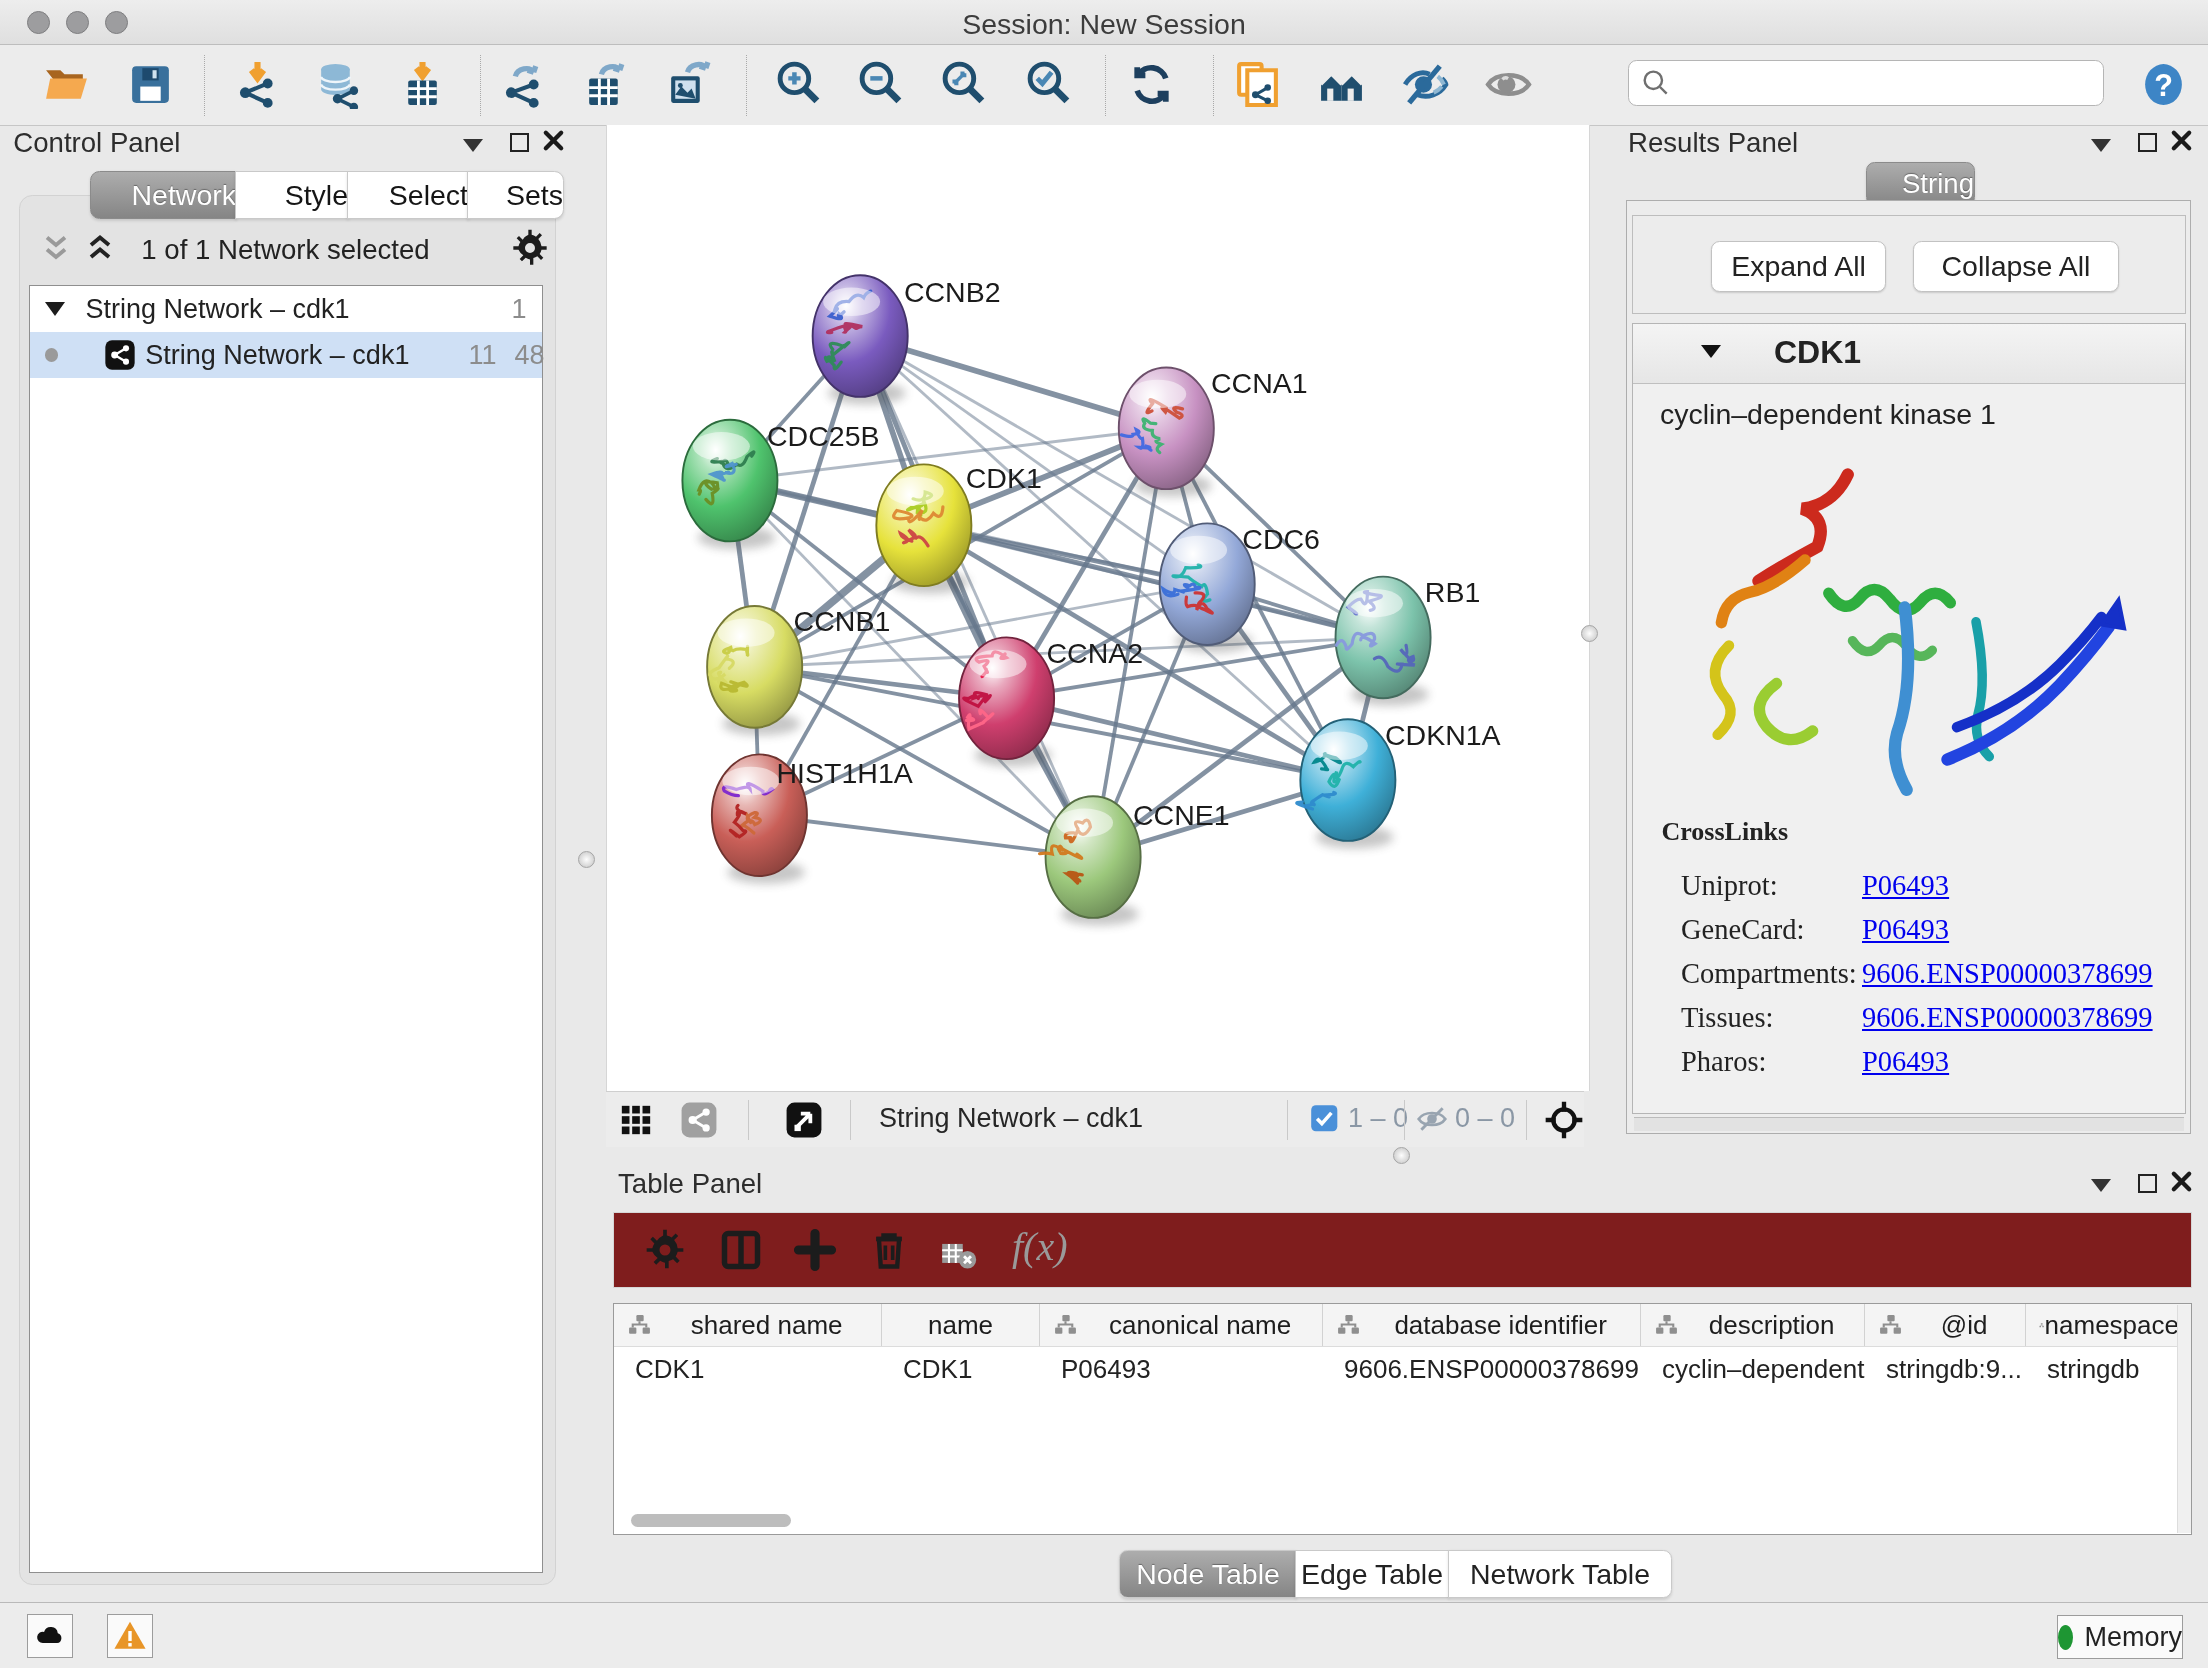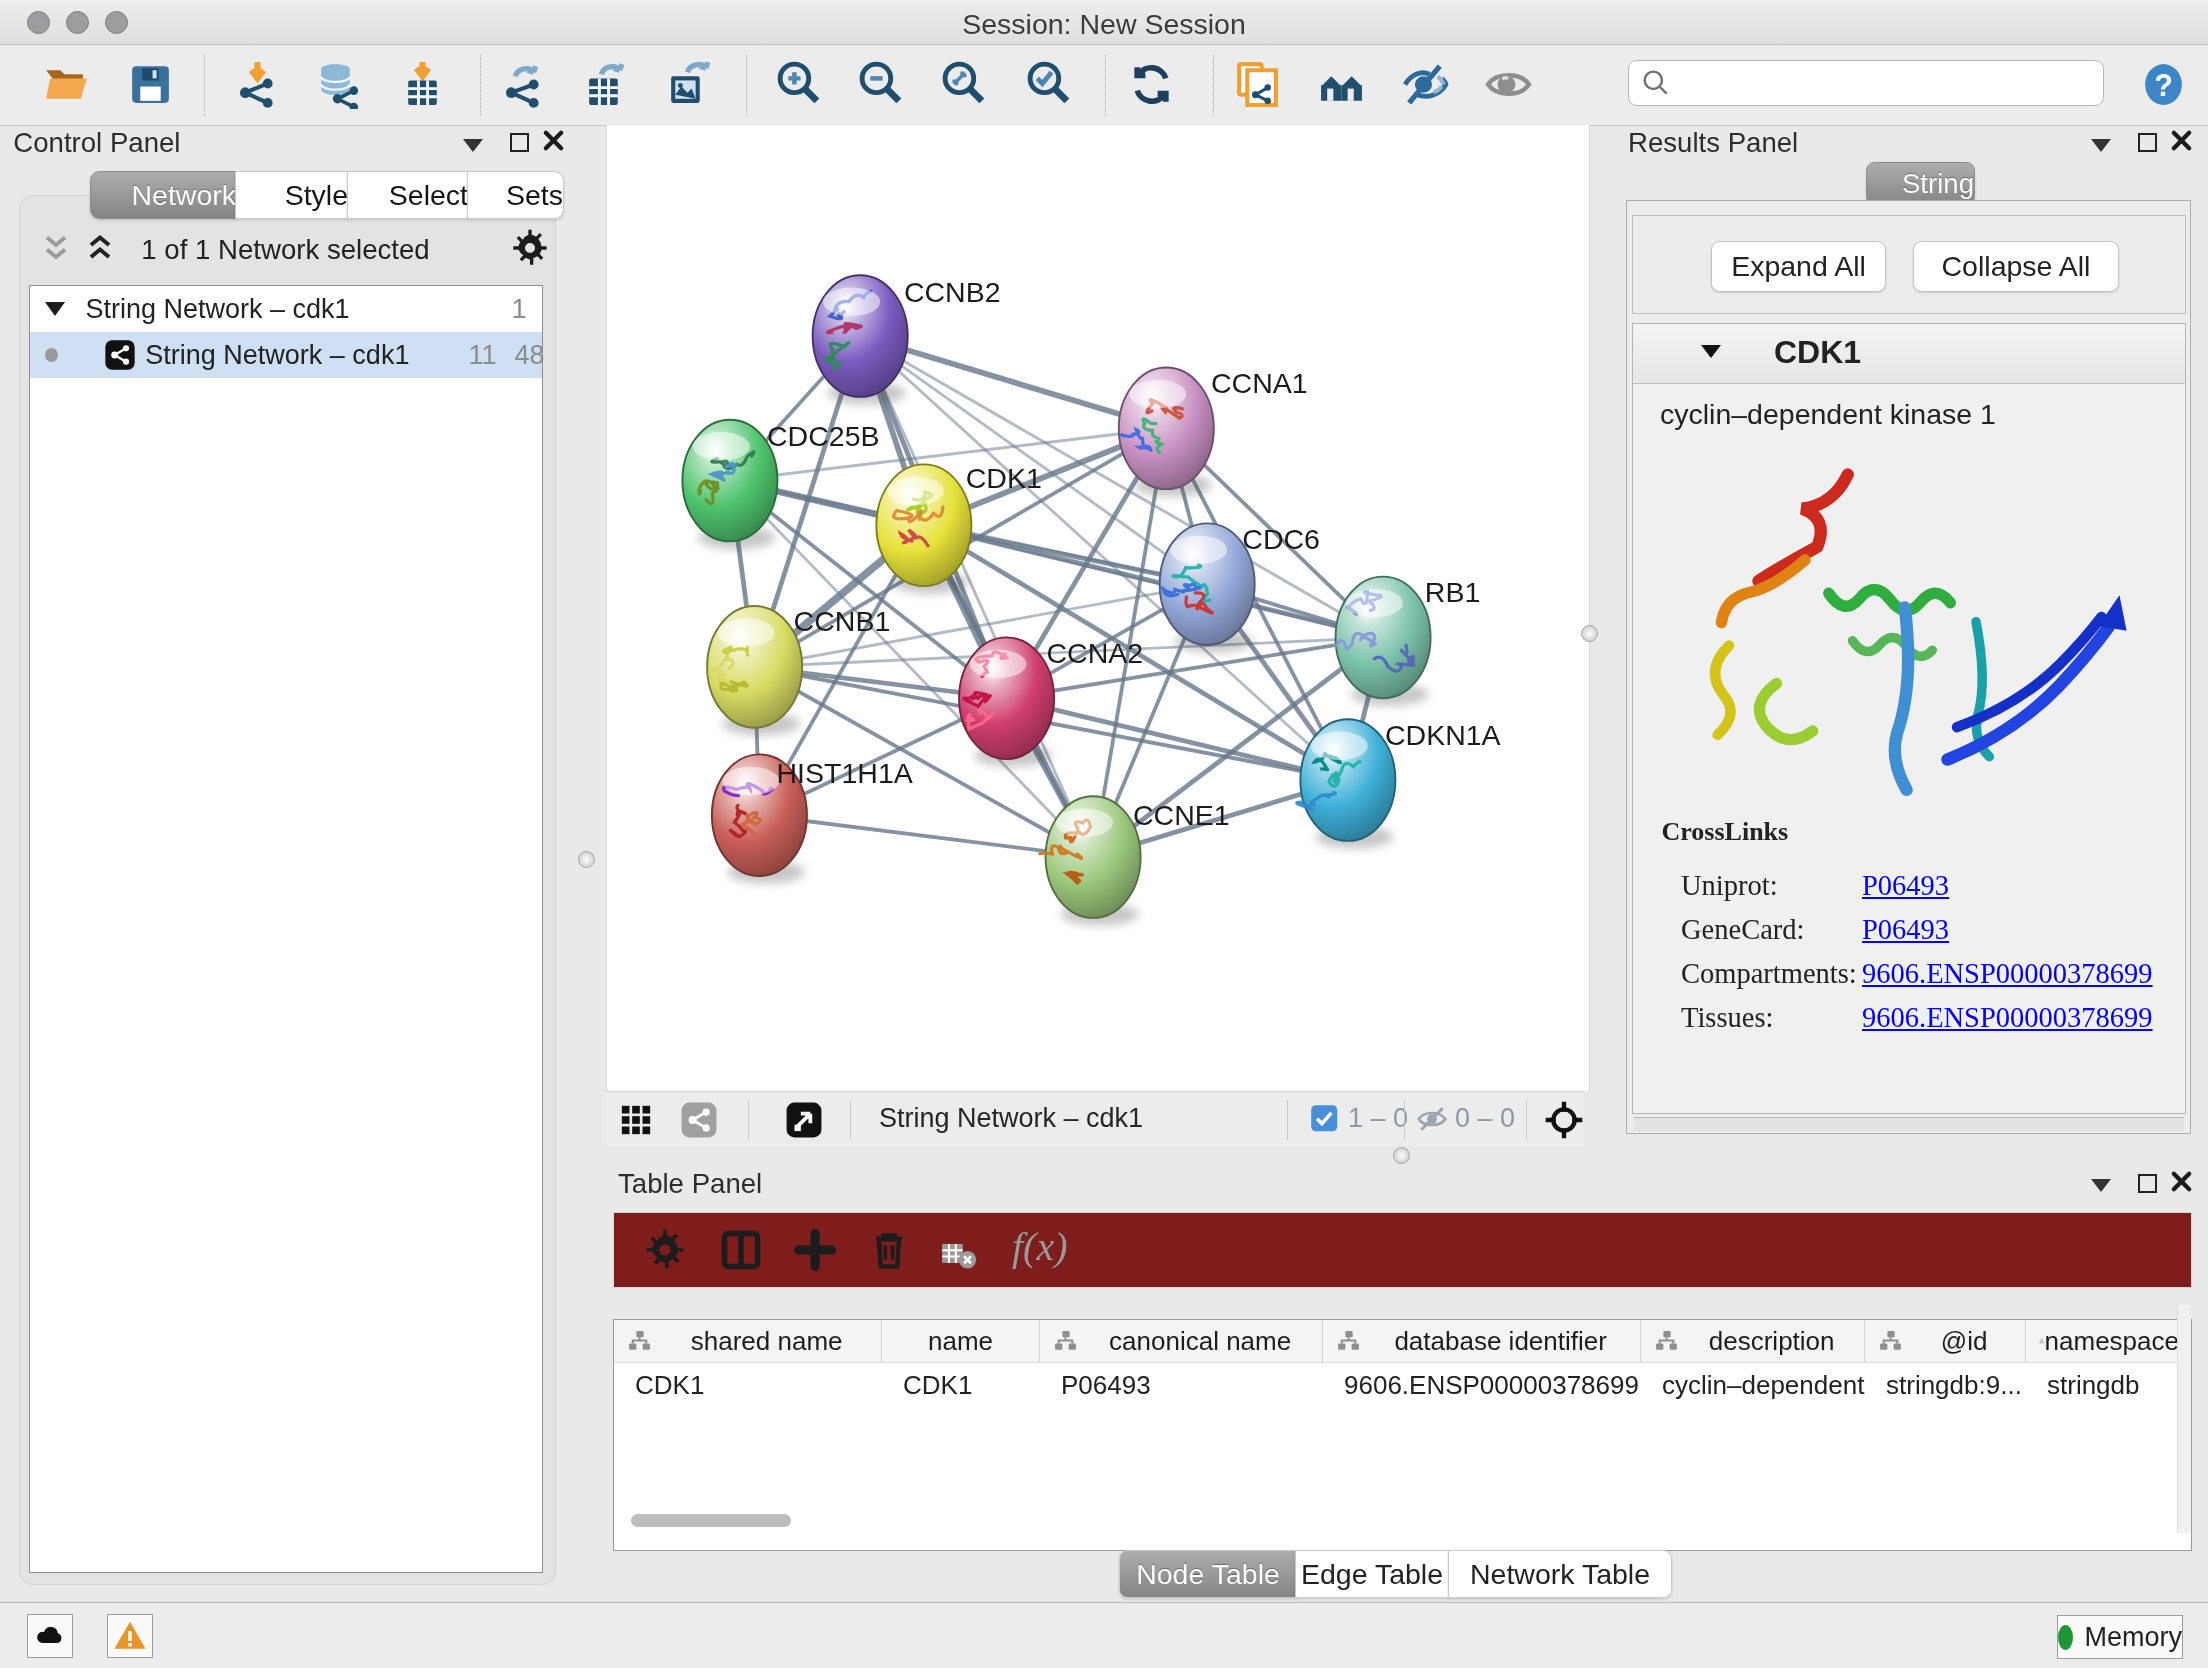--- a/index.html
+++ b/index.html
@@ -39,21 +39,21 @@
   
   #rp-outer{left:1626px;top:200px;width:565px;height:934px;background:#ececec;border:1.9px solid #adadad;box-sizing:border-box;}
   #rp-expand-box{left:1632px;top:215px;width:554px;height:99px;background:#ececec;border:1px solid #bdbdbd;box-sizing:border-box;}
   .rp-btn{top:25px;height:49px;background:#fff;border:1px solid #c2c2c2;border-radius:8.6px;font-size:28.5px;display:flex;align-items:center;justify-content:center;box-shadow:0 1px 1.9px rgba(0,0,0,.15);}
   #rp-inner{left:1632px;top:323px;width:554px;height:791px;background:#f0f0f0;border:1px solid #b5b5b5;box-sizing:border-box;}
   #rp-head{left:0;top:0;width:100%;height:59px;background:linear-gradient(#f4f4f4,#e6e6e6);border-bottom:1px solid #bfbfbf;}
   .serif{font-family:"Liberation Serif",serif;}
   .xlink{color:#0000ee;text-decoration:underline;}
   #rp-scroll{left:1634px;top:1117px;width:550px;height:13.3px;background:#e2e2e2;border-top:1px solid #bbb;}
   
-  #tp-box{left:613px;top:1303px;width:1579px;height:232px;background:#fff;border:1.9px solid #9a9a9a;box-sizing:border-box;overflow:hidden;margin-top:16px;}
+  #tp-box{left:613px;top:1303px;width:1579px;height:232px;background:#fff;border:1.9px solid #9a9a9a;box-sizing:border-box;overflow:hidden;}
   #tp-header{display:flex;height:42px;background:#f4f4f4;border-bottom:1.9px solid #dcdcdc;}
   .th{display:flex;align-items:center;border-right:1px solid #d2d2d2;box-sizing:border-box;overflow:hidden;white-space:nowrap;font-size:26px;color:#1d1d1d;}
   .th .lbl{flex:1;text-align:center;}
   #tp-row{display:flex;height:44px;align-items:center;font-size:26px;}
   .td{padding-left:21px;box-sizing:border-box;overflow:hidden;white-space:nowrap;}
   .c0{width:268px;} .c1{width:158px;} .c2{width:283px;} .c3{width:318px;} .c4{width:224px;} .c5{width:161px;} .c6{width:153px;border-right:none;}
   #tp-hscroll{left:618px;top:1512px;width:1556px;height:17px;}
   #tp-thumb{left:13.3px;top:1.9px;width:160px;height:13.3px;background:#bdbdbd;border-radius:6.7px;}
   #tp-vtrack{left:2177px;top:1305px;width:13.3px;height:228px;background:#f0f0f0;border-left:1px solid #ddd;}
   .bot-tab{height:46px;font-size:28.5px;display:flex;align-items:center;justify-content:center;background:#fff;border:1px solid #c9c9c9;box-shadow:0 1.9px 2.9px rgba(0,0,0,.12);}
@@ -637,20 +637,21 @@
       <path d="M462 188 l18 -26 l6 30 z" stroke="#1530c8" stroke-width="4" fill="#1530c8"></path>
     </g>
   </svg>
 
   <div class="serif abs" style="left:28.5px;top:493px;font-size:26px;font-weight:bold">CrossLinks</div>
   <div class="serif abs" style="left:48px;top:540px;font-size:28.5px;line-height:44px;width:495px">
     <div><span style="display:inline-block;width:181px">Uniprot:</span><span class="xlink">P06493</span></div>
     <div><span style="display:inline-block;width:181px">GeneCard:</span><span class="xlink">P06493</span></div>
     <div><span style="display:inline-block;width:181px">Compartments:</span><span class="xlink">9606.ENSP00000378699</span></div>
     <div><span style="display:inline-block;width:181px">Tissues:</span><span class="xlink">9606.ENSP00000378699</span></div>
+    <div><span style="display:inline-block;width:181px">Pharos:</span><span class="xlink">P06493</span></div>
   </div>
 </div>
 <div id="rp-scroll" class="abs"></div>
 
 <div class="abs" style="left:618px;top:1168px"><span class="panel-title">Table Panel</span></div>
 <div class="abs" style="left:2091px;top:1179px">
     <div class="caret-down"></div>
   </div>
 <div class="abs" style="left:2138px;top:1174px">
     <div class="floatico"></div>

